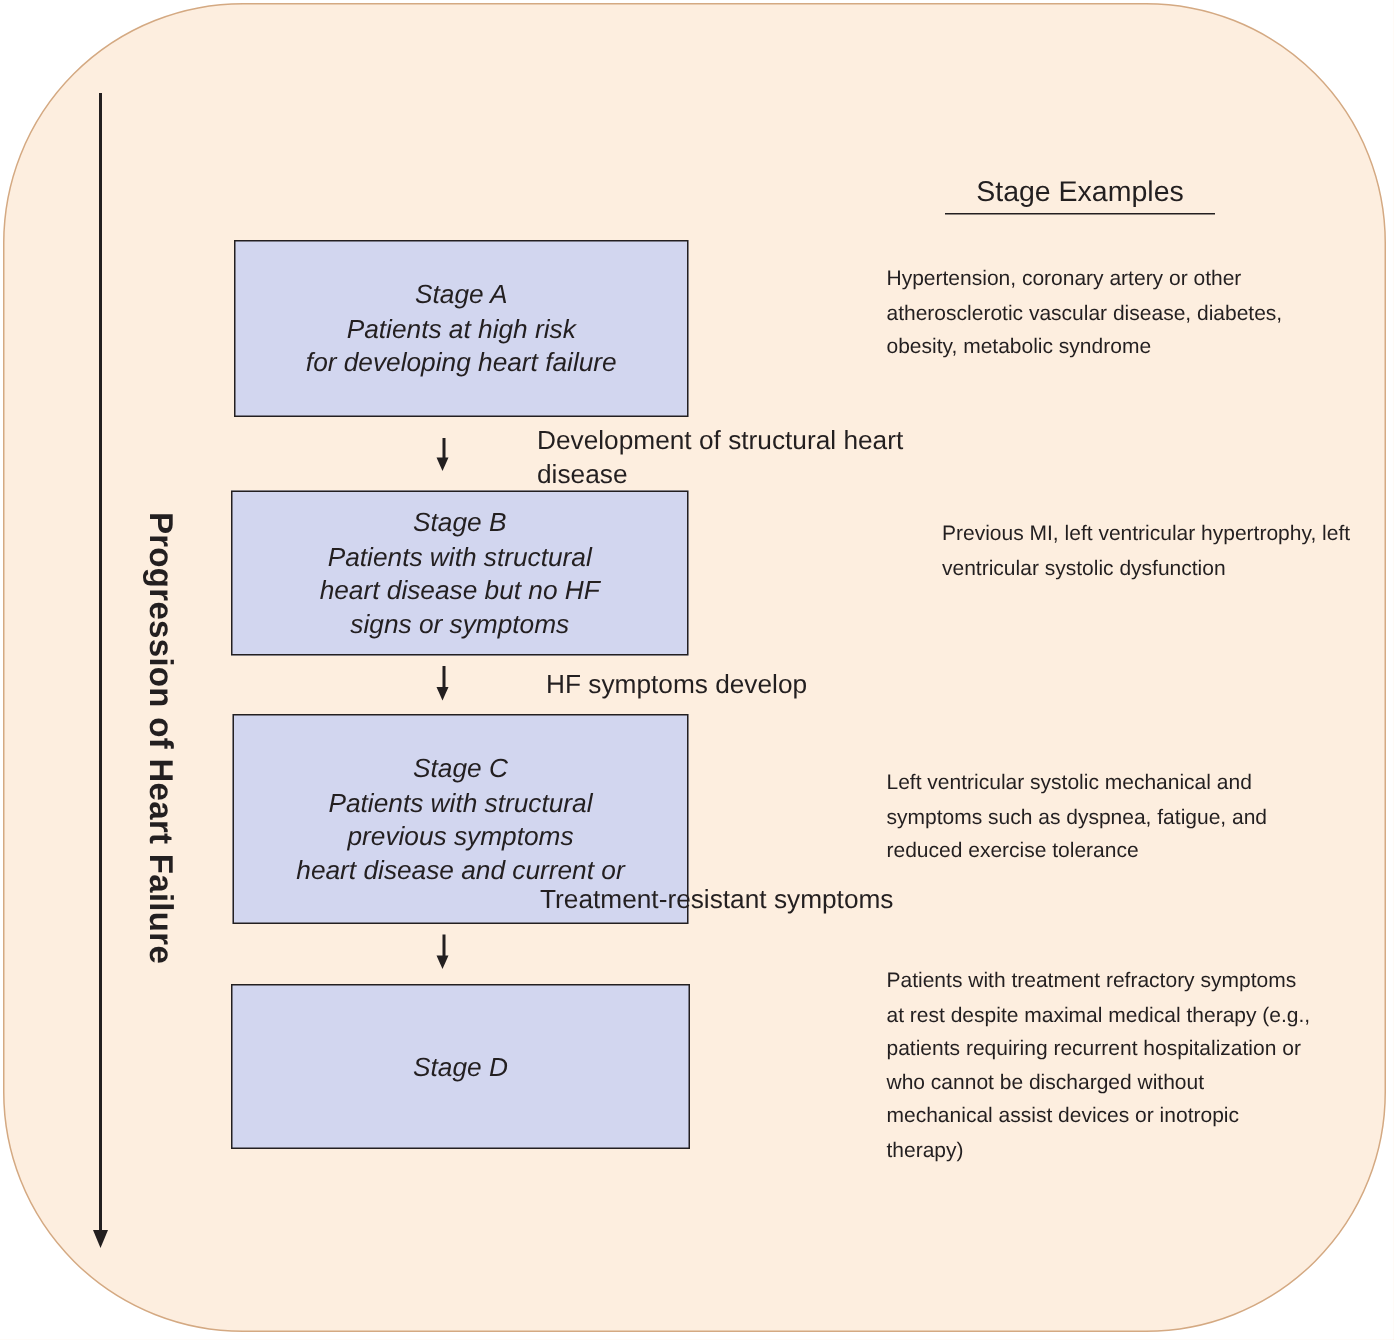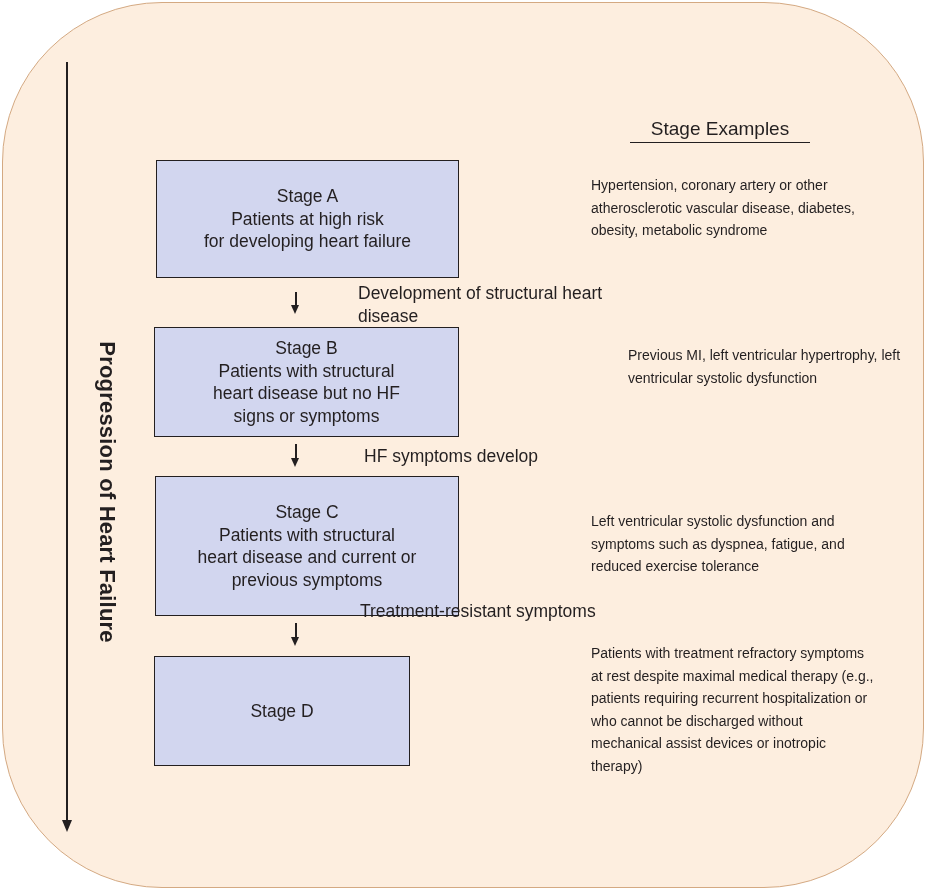--- a/index.html
+++ b/index.html
@@ -9,21 +9,21 @@
            background: #fdeedf; border: 1.5px solid #d4a982; border-radius: 160px;
            box-sizing: border-box; }
   .prog-line { position: absolute; left: 66px; top: 62px; width: 1.5px; height: 762px; background: #231f20; }
   .prog-head { position: absolute; left: 62px; top: 820px; width: 0; height: 0;
                border-left: 5px solid transparent; border-right: 5px solid transparent;
                border-top: 12px solid #231f20; }
   .prog-label { position: absolute; left: 107px; top: 492px; transform: translate(-50%,-50%) rotate(90deg);
                 font-weight: bold; font-size: 22px; white-space: nowrap; letter-spacing: 0.2px; }
   .stage { position: absolute; background: #d2d6ef; border: 1.5px solid #231f20; box-sizing: border-box;
            display: flex; flex-direction: column; align-items: center; justify-content: center;
-           text-align: center; font-size: 17.5px; line-height: 22.5px; }
+           text-align: center; font-size: 17.5px; line-height: 22.5px; font-style: italic; }
   .stage span { display: block; }
   .arrow { position: absolute; width: 1.5px; background: #231f20; }
   .arrow::after { content: ""; position: absolute; left: -4px; bottom: -6px; width: 0; height: 0;
                   border-left: 4.5px solid transparent; border-right: 4.5px solid transparent;
                   border-top: 9px solid #231f20; }
   .transition { position: absolute; font-size: 17.5px; line-height: 22.5px; margin-left: 40px; }
   .examples-header { position: absolute; left: 630px; top: 118px; width: 180px; text-align: center;
                      font-size: 19px; border-bottom: 1.5px solid #231f20; padding-bottom: 2px; }
   .example { position: absolute; left: 591px; width: 300px; font-size: 14px; line-height: 22.5px; }
 </style>
@@ -60,26 +60,26 @@
 <div class="example" style="top:344px;margin-left:37px;">Previous MI, left ventricular hypertrophy, left ventricular systolic dysfunction</div>
 
 <div class="arrow" style="left:295px; top:444px; height:17px;"></div>
 <div class="transition" style="left:324px; top:445px;">
   <span>HF symptoms develop</span>
 </div>
 
 <div class="stage" style="left:155px; top:476px; width:304px; height:140px;">
   <span>Stage C</span>
   <span>Patients with structural</span>
+  <span>previous symptoms</span>
   <span>heart disease and current or</span>
-  <span>previous symptoms</span>
 </div>
-<div class="example" style="top:510px;">Left ventricular systolic dysfunction and symptoms such as dyspnea, fatigue, and reduced exercise tolerance</div>
+<div class="example" style="top:510px;">Left ventricular systolic mechanical and symptoms such as dyspnea, fatigue, and reduced exercise tolerance</div>
 
 <div class="arrow" style="left:295px; top:623px; height:17px;"></div>
-<div class="transition" style="left:320px; top:600px;">
+<div class="transition" style="left:320px; top:588px;">
   <span>Treatment-resistant symptoms</span>
 </div>
 
-<div class="stage" style="left:154px; top:656px; width:256px; height:110px;">
+<div class="stage" style="left:154px; top:656px; width:306px; height:110px;">
   <span>Stage D</span>
 </div>
 <div class="example" style="top:642px; width:285px;">Patients with treatment refractory symptoms at rest despite maximal medical therapy (e.g., patients requiring recurrent hospitalization or who cannot be discharged without mechanical assist devices or inotropic therapy)</div>
 
 </body></html>

